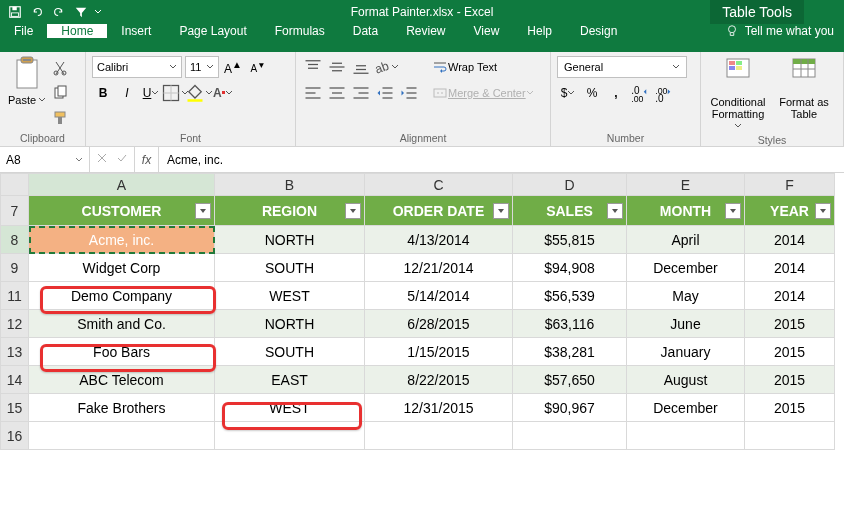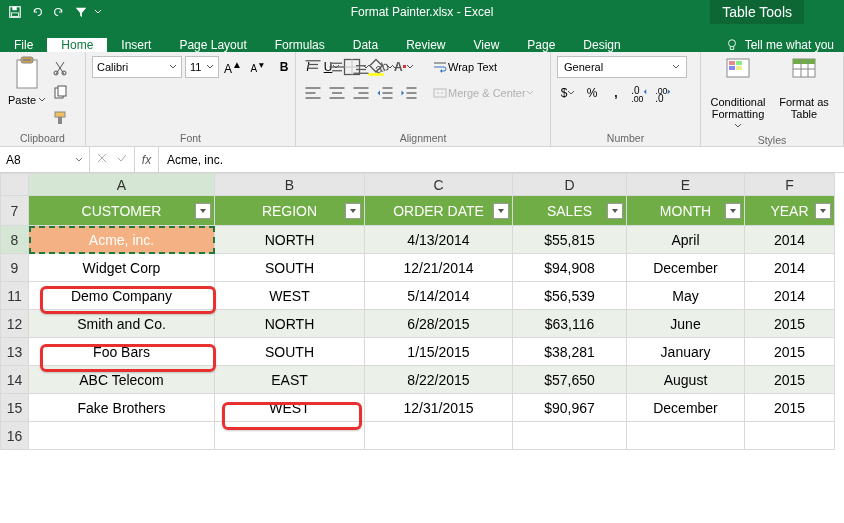--- a/index.html
+++ b/index.html
@@ -7,21 +7,21 @@
 
 
 .titlebar { height: 24px; background: #0f7a3f; display: flex; align-items: center; color: #fff; position: relative; }
 .qat { display: flex; gap: 4px; align-items: center; padding-left: 6px; }
 .qat .qicon { width: 18px; height: 18px; display: flex; align-items: center; justify-content: center; cursor: pointer; }
 .qat svg { width: 14px; height: 14px; }
 .titlebar-title { position: absolute; left: 50%; transform: translateX(-50%); font-size: 12px; }
 .tabletools { position: absolute; right: 40px; top: 0; background: rgba(0,0,0,0.15); height: 24px; padding: 4px 12px 0; font-size: 14px; }
 
 
-.menutabs { height: 28px; background: #0f7a3f; display: flex; align-items: flex-end; color: #fff; }
+.menutabs { height: 28px; background: #0f7a3f; display: flex; align-items: flex-start; color: #fff; }
 .menutabs .mtab { padding: 0 14px; display: flex; align-items: center; font-size: 12px; cursor: pointer; }
 .menutabs .mtab.active { background: #fff; color: #0f7a3f; }
 .menutabs .tellme { margin-left: auto; display: flex; align-items: center; padding: 0 10px; gap: 6px; }
 .menutabs .tellme svg { width: 14px; height: 14px; }
 
 
 .ribbon { height: 95px; background: #f1f1f1; border-bottom: 1px solid #d4d4d4; display: flex; }
 .rgroup { border-right: 1px solid #d4d4d4; padding: 4px 6px 2px; display: flex; flex-direction: column; justify-content: space-between; }
 .rgroup-label { text-align: center; font-size: 10.5px; color: #666; padding-top: 2px; }
 .rgroup-body { flex: 1; display: flex; align-items: flex-start; gap: 4px; }
@@ -33,29 +33,29 @@
 .small-stack { display: flex; flex-direction: column; gap: 6px; padding-top: 4px; }
 .small-stack svg { width: 16px; height: 16px; }
 
 
 .font-row1 { display: flex; gap: 3px; align-items: center; }
 .combo { border: 1px solid #c0c0c0; background: #fff; height: 22px; display: flex; align-items: center; padding: 0 4px; font-size: 11px; }
 .combo.fname { width: 90px; }
 .combo.fsize { width: 34px; justify-content: center; }
 .combo .dd { margin-left: auto; }
 .iconbtn { width: 22px; height: 22px; display: flex; align-items: center; justify-content: center; border: 1px solid transparent; }
-.font-col { display: flex; flex-direction: row; gap: 4px; }
+.font-col { display: flex; flex-direction: column; gap: 4px; }
 .font-row2 { display: flex; gap: 2px; align-items: center; }
 
 
 .align-col { display: flex; flex-direction: column; gap: 4px; }
 .align-row { display: flex; gap: 2px; }
 .wrap-merge { display: flex; flex-direction: column; gap: 4px; padding-left: 4px; }
 .wm-btn { display: flex; align-items: center; height: 22px; padding: 0 4px; font-size: 11px; }
-.wm-btn.disabled { color: #b0b0b0; }
+.wm-btn.disabled { color: #b0b0b0; text-decoration: underline; }
 
 
 .num-col { display: flex; flex-direction: column; gap: 4px; }
 .num-combo { border: 1px solid #c0c0c0; background: #fff; height: 22px; width: 130px; display: flex; align-items: center; padding: 0 6px; font-size: 11px; }
 .num-row { display: flex; gap: 2px; }
 
 
 .styles-body { display: flex; gap: 10px; }
 .big-btn { display: flex; flex-direction: column; align-items: center; width: 62px; }
 .big-btn svg { width: 28px; height: 28px; }
@@ -73,21 +73,21 @@
 
 .grid-wrap { position: relative; }
 .grid { border-collapse: collapse; table-layout: fixed; }
 .grid th, .grid td { border: 1px solid #d9d9d9; font-size: 14px; text-align: center; vertical-align: middle; position: relative; }
 .colhdr { background: #e6e6e6; height: 22px; font-weight: normal; font-size: 12px; color: #333; }
 .colhdr.sel { background: #d5e6d5; }
 .rowhdr { background: #e6e6e6; width: 28px; font-size: 12px; font-weight: normal; color: #333; }
 .rowhdr.sel { background: #d5e6d5; }
 .corner { background: #e6e6e6; width: 28px; height: 22px; }
 
-.tbl-hdr { background: #70ad47; color: #fff; font-weight: normal; height: 30px; }
+.tbl-hdr { background: #70ad47; color: #fff; font-weight: bold; height: 30px; }
 .tbl-hdr .fbtn { position: absolute; right: 3px; top: 50%; transform: translateY(-50%); width: 16px; height: 16px; background: #fff; border: 1px solid #999; display: flex; align-items: center; justify-content: center; }
 .tbl-hdr .fbtn svg { width: 10px; height: 10px; }
 
 .datarow td { height: 28px; }
 .band td { background: #ebf1e9; }
 .customer-col { font-size: 14px; }
 
 .selected-cell { background: #f4b183 !important; color: #fff; outline: 2px dashed #227a3a; outline-offset: -2px; animation: none; }
 .red-callout { position: absolute; border: 3px solid #e83030; border-radius: 6px; pointer-events: none; box-shadow: 0 1px 2px rgba(0,0,0,0.2); }
 
@@ -133,21 +133,21 @@
 
 <div class="menutabs">
   <div class="mtab">File</div>
   <div class="mtab active">Home</div>
   <div class="mtab">Insert</div>
   <div class="mtab">Page Layout</div>
   <div class="mtab">Formulas</div>
   <div class="mtab">Data</div>
   <div class="mtab">Review</div>
   <div class="mtab">View</div>
-  <div class="mtab">Page</div>
+  <div class="mtab">Help</div>
   <div class="mtab">Design</div>
   <div class="tellme">
     <svg viewBox="0 0 16 16">
         <circle cx="8" cy="6" r="4" fill="none" stroke="#fff"></circle>
         <path d="M6 10 L6 13 L10 13 L10 10" fill="none" stroke="#fff"></path>
       </svg>
     <span>Tell me what you</span>
   </div>
 </div>
 

